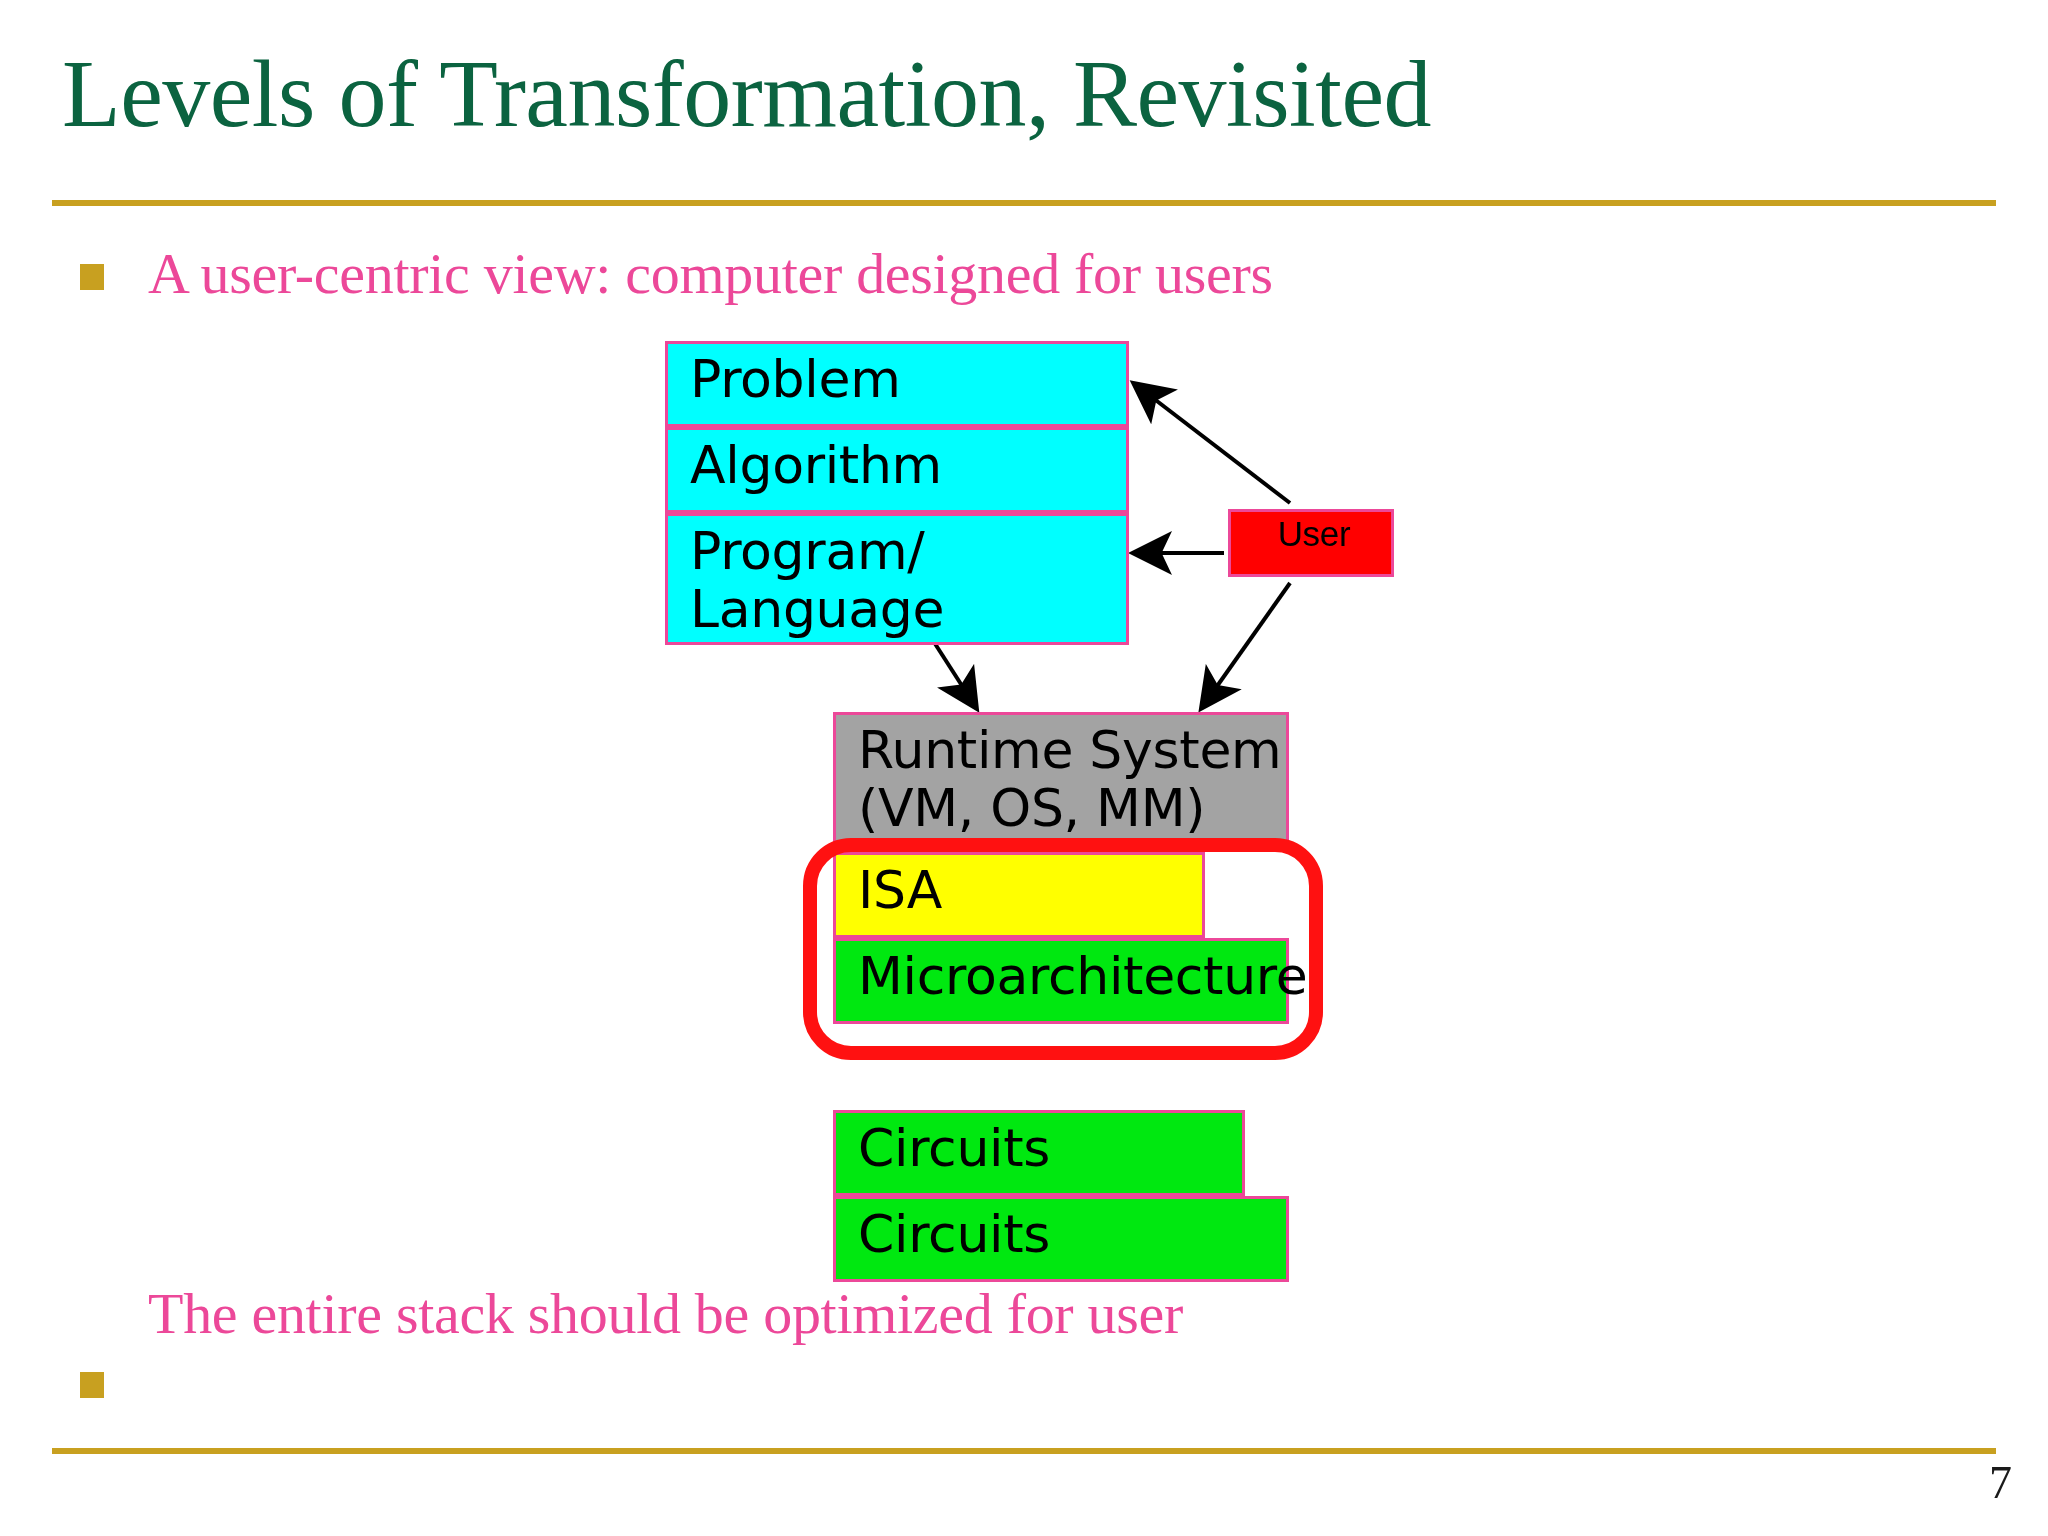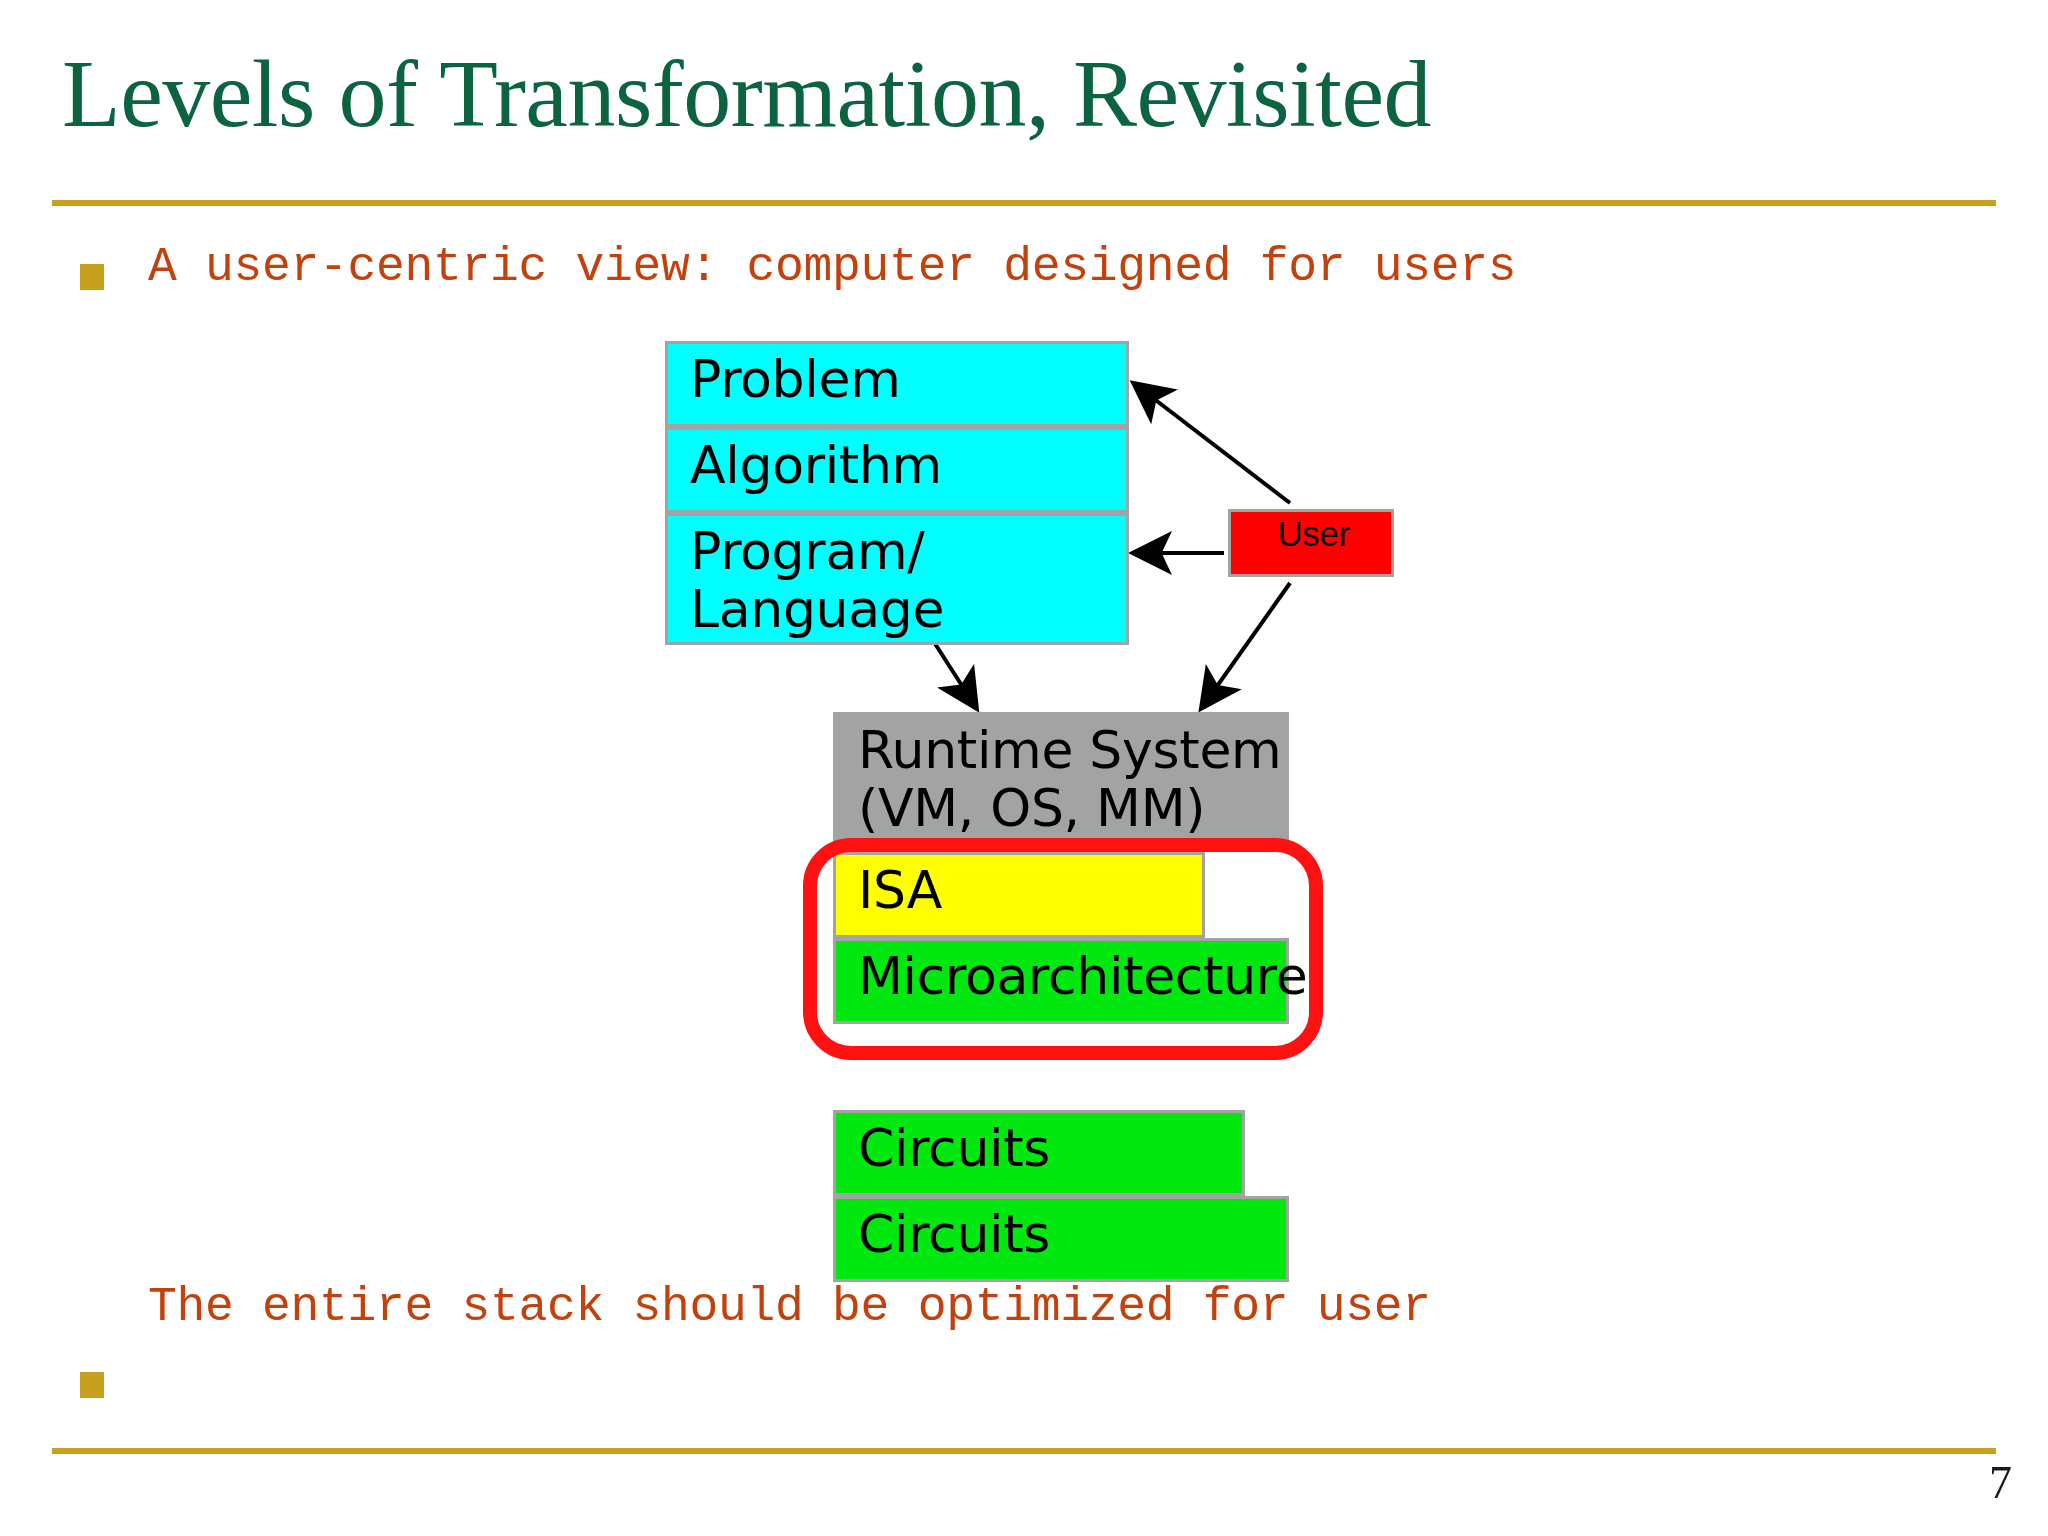--- a/index.html
+++ b/index.html
@@ -39,45 +39,45 @@
   #rule-top  { top: 200px; }
   #rule-bottom { top: 1448px; }
   .bullet-marker {
     position: absolute;
     width: 24px;
     height: 26px;
     background: #C8A020;
   }
   .bullet-text {
     position: absolute;
-    font-family: Liberation Mono, monospace;
-    font-size: 48px;
+    font-family: Liberation Serif, serif;
+    font-size: 58px;
     line-height: 1.24;
-    color: #c2410c;
+    color: #ec4899;
     letter-spacing: -0.3px;
   }
 
   #bullet1-marker { left: 80px; top: 264px; }
   #bullet1-text   { left: 148px; top: 238px; width: 1500px; }
 
   #bullet2-marker { left: 80px; top: 1372px; }
   #bullet2-text   { left: 148px; top: 1278px; width: 1500px; }
 
   
   #diagram {
     position: absolute;
     left: 0; top: 0;
     width: 2048px; height: 1536px;
     pointer-events: none;
   }
 
   .lvl-box {
     position: absolute;
     box-sizing: border-box;
-    border: 3px solid #a3a3a3;
+    border: 3px solid #ec4899;
     display: block;
   }
   .lvl-label {
     position: absolute;
     left: 22px;
     top: 6px;
     font-family: "DejaVu Sans", sans-serif;
     font-size: 52px;
     line-height: 1.12;
     color: #000000;

